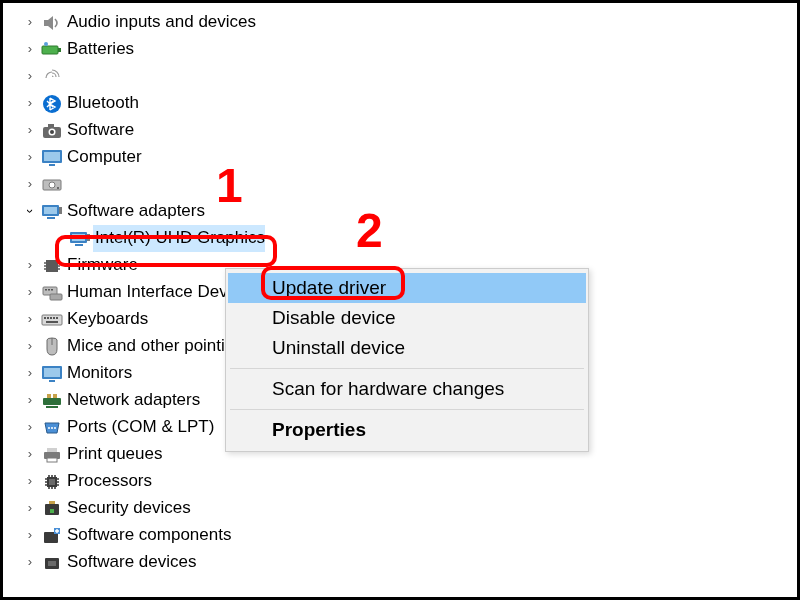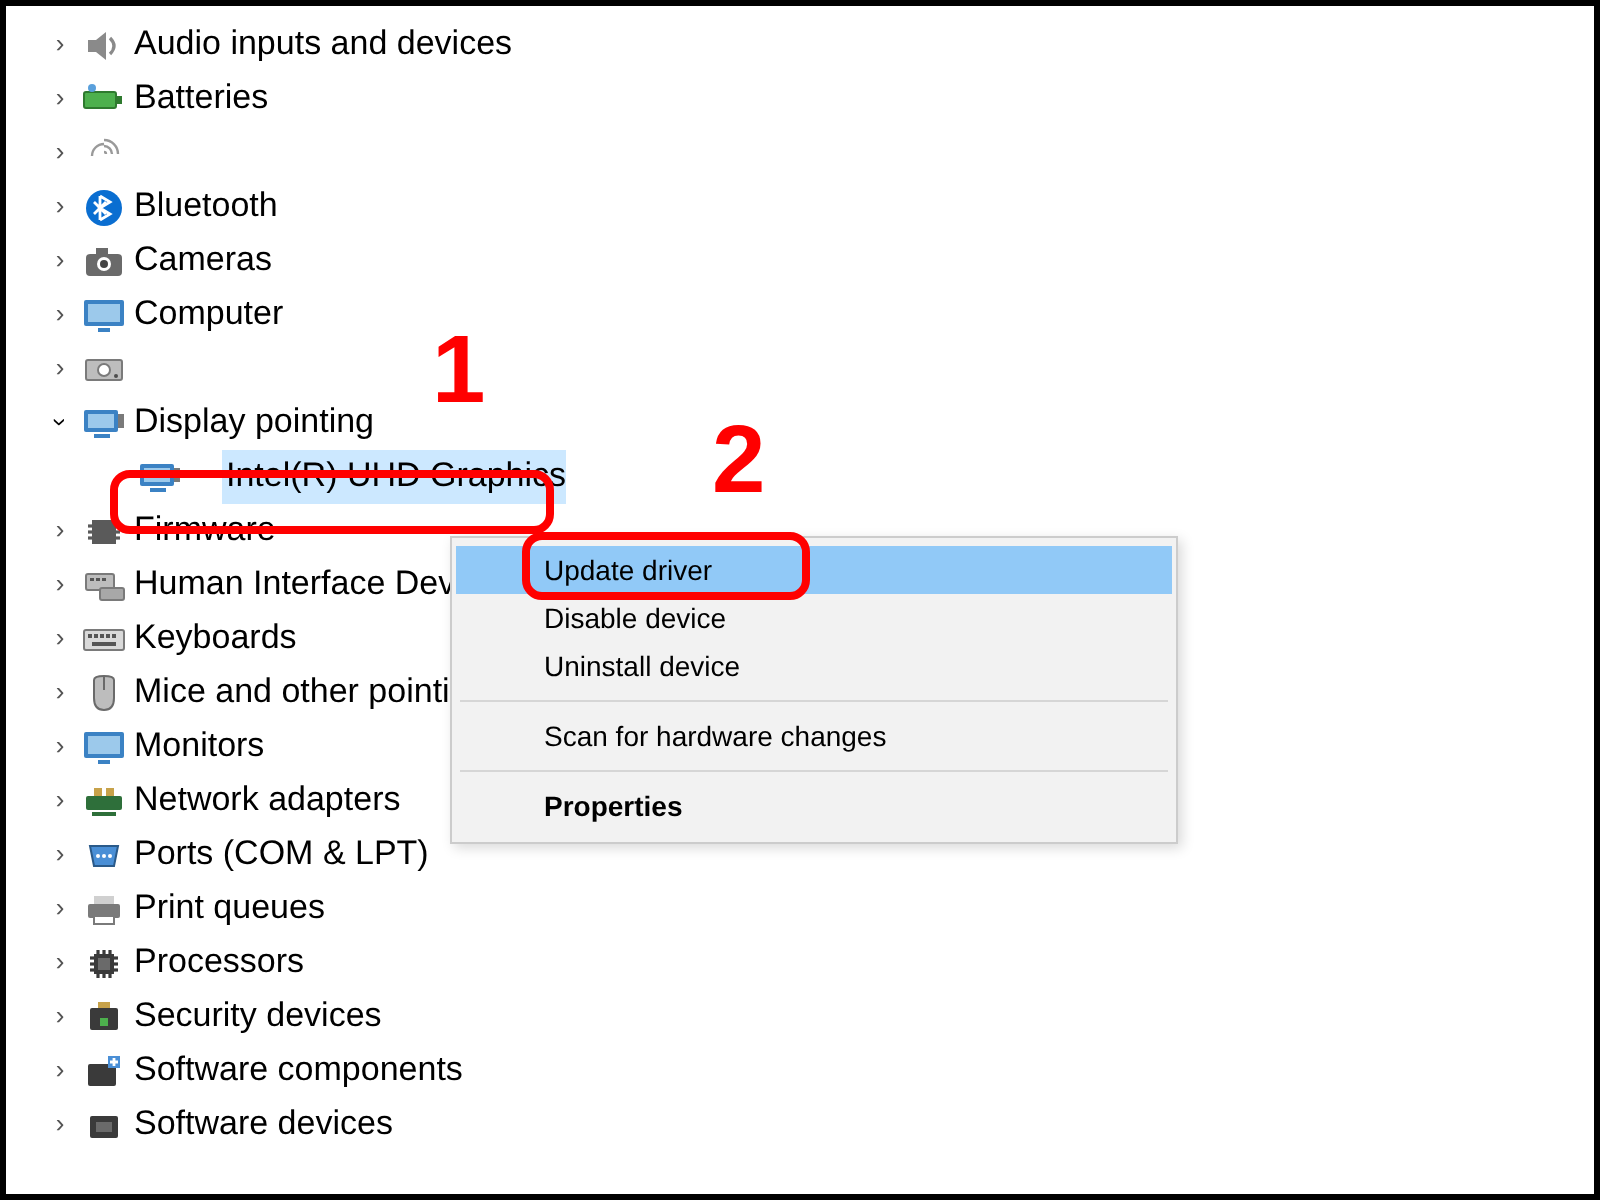--- a/index.html
+++ b/index.html
@@ -33,36 +33,36 @@
     width: 26px;
     height: 22px;
     display: inline-flex;
     align-items: center;
     justify-content: center;
   }
   .label { padding-left: 2px; white-space: nowrap; }
   .label.highlight {
     background: #cce8ff;
   }
-  .child-row { padding-left: 40px; gap: 18px; }
+  .child-row { padding-left: 40px; }
 
   
   .ctx-menu {
     position: absolute;
     left: 222px;
     top: 265px;
     width: 364px;
     background: #f2f2f2;
     border: 1px solid #cccccc;
     box-shadow: 2px 2px 6px rgba(0,0,0,0.15);
     padding: 4px 2px 6px 2px;
   }
   .ctx-item {
     padding: 4px 0 4px 44px;
-    font-size: 14px;
+    font-size: 19px;
     cursor: default;
   }
   .ctx-item.hovered {
     background: #91c9f7;
   }
   .ctx-sep {
     height: 1px;
     background: #d6d6d6;
     margin: 5px 2px;
   }
@@ -136,21 +136,21 @@
   <div class="row" style="padding-left:10px">
     <span class="chevron">›</span>
     <span class="icon">
       <svg width="22" height="18" viewBox="0 0 22 18">
           <rect x="2" y="5" width="18" height="11" rx="2" fill="#6a6a6a"></rect>
           <circle cx="11" cy="10" r="3.5" fill="#fff"></circle>
           <circle cx="11" cy="10" r="2" fill="#444"></circle>
           <rect x="7" y="2" width="6" height="3" fill="#6a6a6a"></rect>
         </svg>
     </span>
-    <span class="label">Cameras</span>
+    <span class="label">Software</span>
   </div>
 
   <div class="row" style="padding-left:10px">
     <span class="chevron">›</span>
     <span class="icon">
       <svg width="22" height="18" viewBox="0 0 22 18">
           <rect x="1" y="1" width="20" height="13" rx="1" fill="#3b82c4"></rect>
           <rect x="3" y="3" width="16" height="9" fill="#9cc9eb"></rect>
           <rect x="8" y="15" width="6" height="2" fill="#3b82c4"></rect>
         </svg>
@@ -172,21 +172,21 @@
   <div class="row" style="padding-left:10px">
     <span class="chevron" style="transform:rotate(90deg);color:#000">›</span>
     <span class="icon">
       <svg width="22" height="18" viewBox="0 0 22 18">
           <rect x="1" y="2" width="17" height="11" rx="1" fill="#3b82c4"></rect>
           <rect x="3" y="4" width="13" height="7" fill="#9cc9eb"></rect>
           <rect x="18" y="4" width="3" height="7" fill="#7a7a7a"></rect>
           <rect x="6" y="14" width="8" height="2" fill="#3b82c4"></rect>
         </svg>
     </span>
-    <span class="label">Display pointing</span>
+    <span class="label">Software adapters</span>
   </div>
 
   <div class="row child-row" style="padding-left:56px">
     <span class="icon">
       <svg width="22" height="18" viewBox="0 0 22 18">
           <rect x="1" y="2" width="17" height="11" rx="1" fill="#3b82c4"></rect>
           <rect x="3" y="4" width="13" height="7" fill="#9cc9eb"></rect>
           <rect x="18" y="4" width="3" height="7" fill="#7a7a7a"></rect>
           <rect x="6" y="14" width="8" height="2" fill="#3b82c4"></rect>
         </svg>

